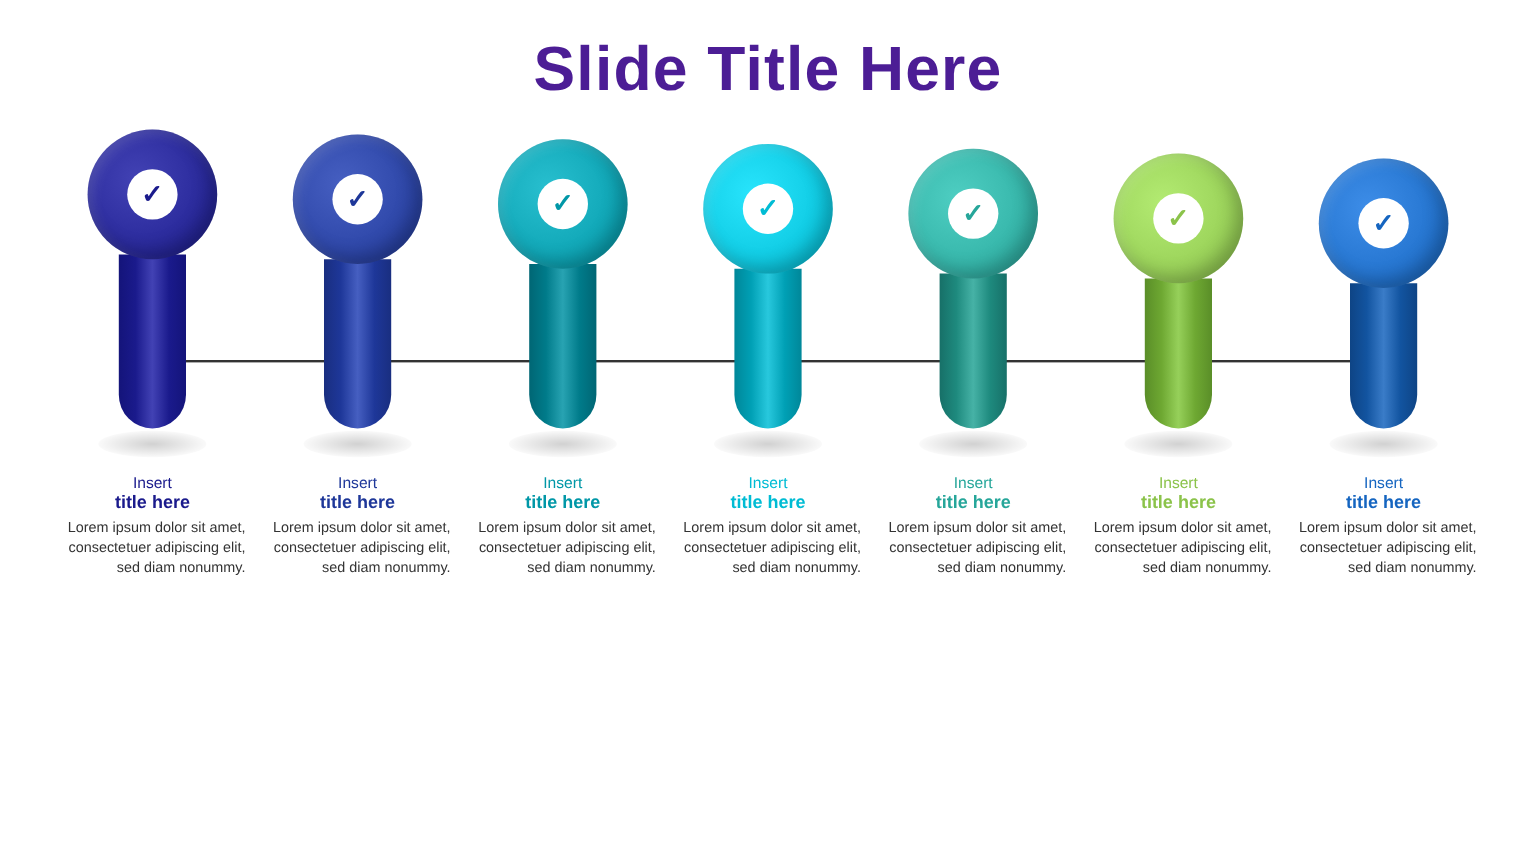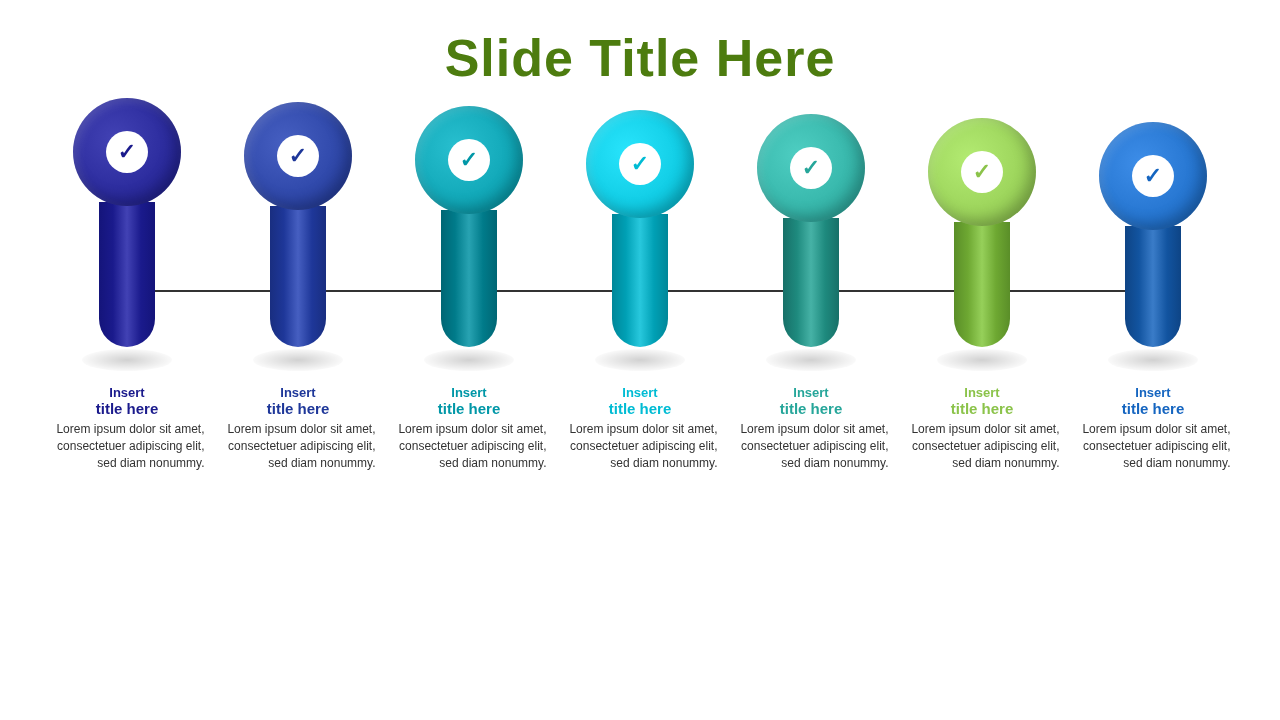--- a/index.html
+++ b/index.html
@@ -14,22 +14,23 @@
       width: 1280px;
       height: 720px;
       position: relative;
       display: flex;
       flex-direction: column;
       align-items: center;
     }
     .slide-title {
       font-size: 52px;
       font-weight: 900;
-      color: #4d7c0f;
+      color: #4c1d95;
       margin-top: 28px;
+      margin-bottom: 10px;
       text-align: left;
       letter-spacing: 1px;
     }
     .items-row {
       display: flex;
       flex-direction: row;
       align-items: flex-end;
       justify-content: center;
       width: 100%;
       margin-top: 10px;
@@ -99,21 +100,21 @@
       margin-top: 2px;
     }
     
     .item-text {
       margin-top: 14px;
       text-align: center;
       width: 155px;
     }
     .item-insert {
       font-size: 13px;
-      font-weight: 700;
+      font-weight: 400;
       margin-bottom: 0;
     }
     .item-title {
       font-size: 15px;
       font-weight: 900;
       margin-bottom: 4px;
     }
     .item-body {
       font-size: 12px;
       color: #333;

